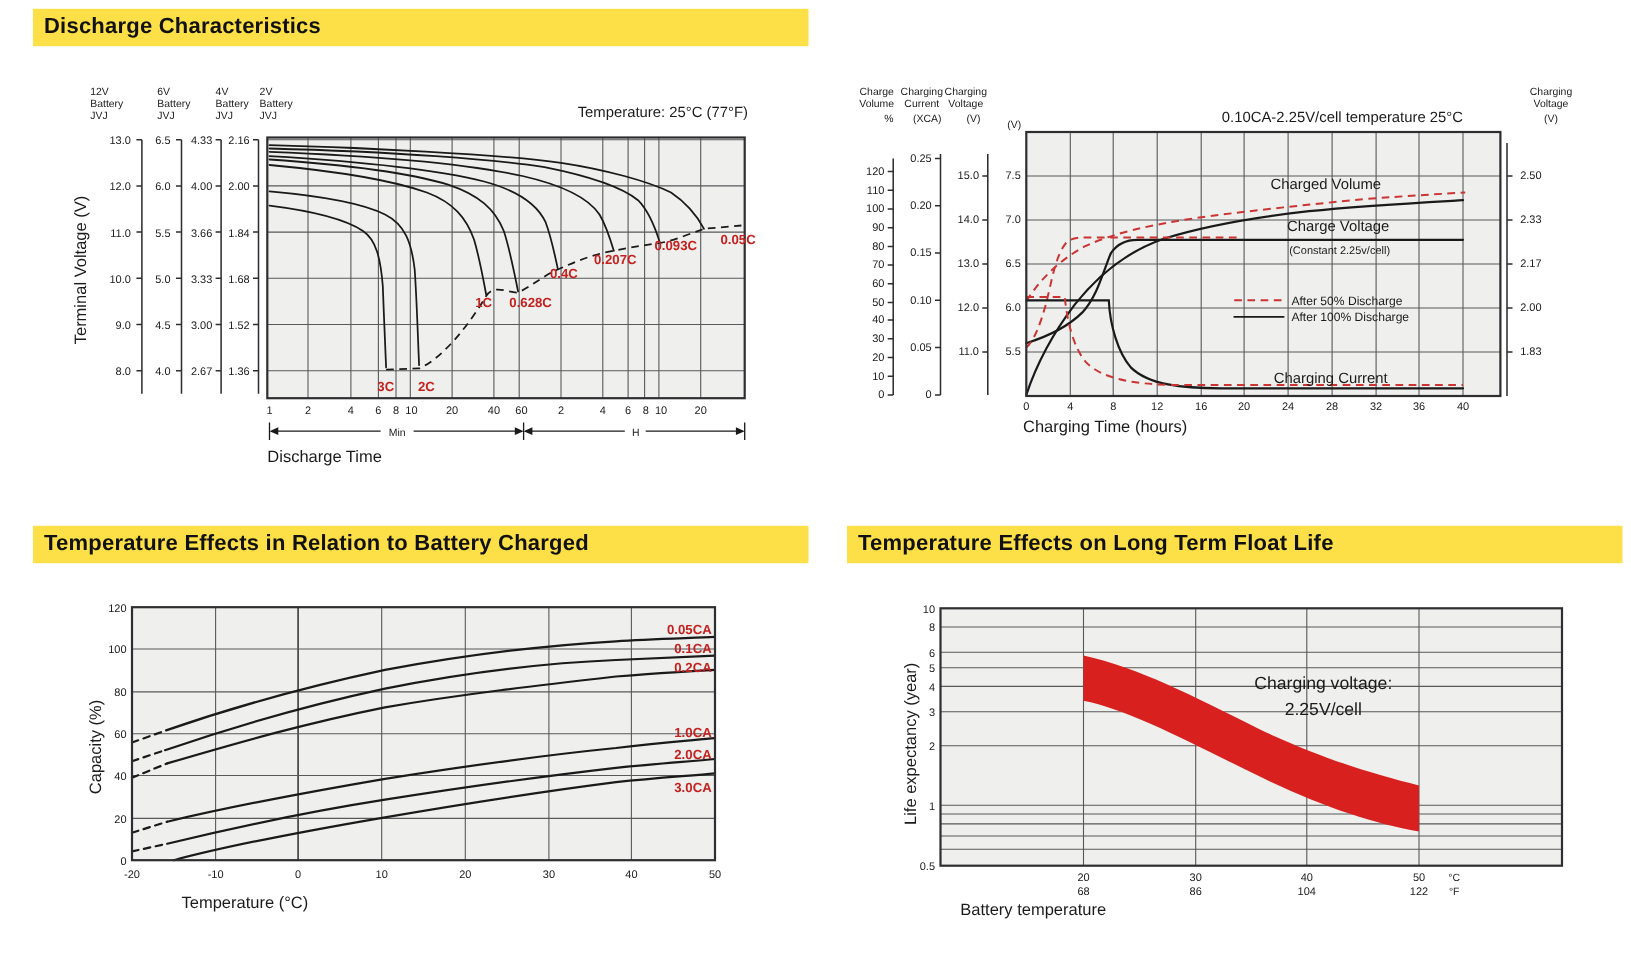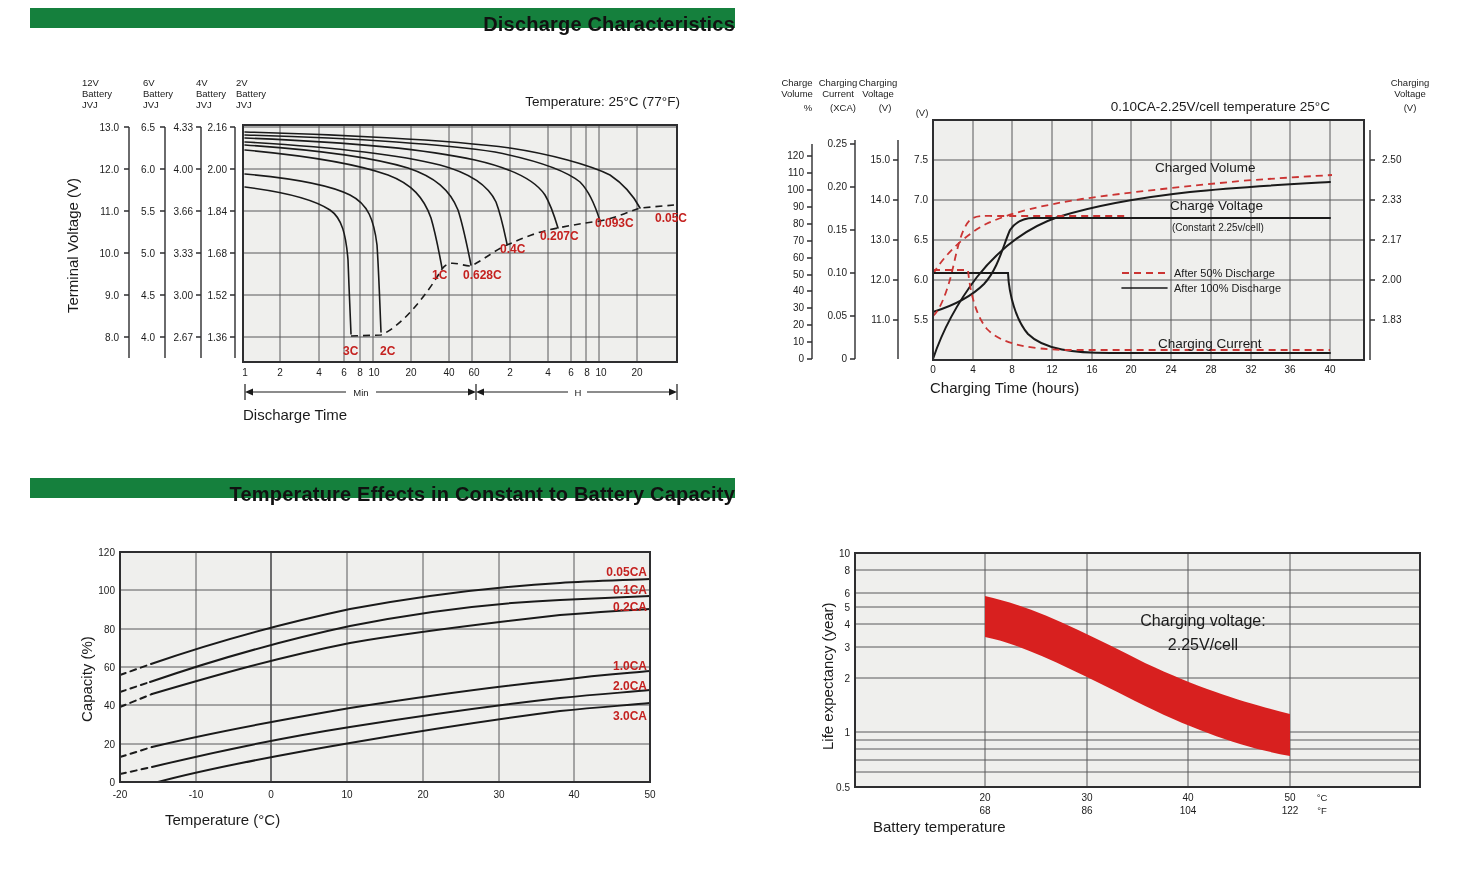--- a/index.html
+++ b/index.html
@@ -1,17 +1,17 @@
 <!DOCTYPE html>
 <html><head>
 <meta charset="utf-8">
 <style>
   html,body{margin:0;padding:0;background:#ffffff;}
   #page{position:relative;width:1483px;height:875px;background:#ffffff;font-family:"Liberation Sans",sans-serif;overflow:hidden;}
-  .hdr{position:absolute;width:705px;height:20px;background:#15803d;text-align:right;}
+  .hdr{position:absolute;width:705px;height:34px;background:#fde047;}
   .hdr span{display:block;padding:5px 0 0 10px;font-size:20px;font-weight:bold;color:#111;letter-spacing:.2px;}
   svg{position:absolute;}
   text{font-family:"Liberation Sans",sans-serif;fill:#1b1b1b;}
   .t9{font-size:9.5px}.t10{font-size:10px}.t11{font-size:11px}.t13{font-size:13.5px}
   .ax{font-size:15px}
   .red{fill:#c4211f;font-weight:bold;font-size:12px}
   .end{text-anchor:end}.mid{text-anchor:middle}
   .grid{stroke:#59595b;stroke-width:1}
   .grid2{stroke:#4a4a4c;stroke-width:1.6}
   .frame{fill:none;stroke:#2e2e30;stroke-width:2}
@@ -25,21 +25,24 @@
 </style>
 </head>
 <body>
 
 <div id="page">
 
   <div class="hdr" style="left:30px;top:8px">
       <span>Discharge Characteristics</span>
     </div>
   <div class="hdr" style="left:30px;top:478px">
-      <span>Temperature Effects in Constant to Battery Capacity</span>
+      <span>Temperature Effects in Relation to Battery Charged</span>
+    </div>
+  <div class="hdr" style="left:770px;top:478px">
+      <span>Temperature Effects on Long Term Float Life</span>
     </div>
 
   <svg style="left:30px;top:70px" width="705" height="365" viewBox="0 0 705 365">
     <rect class="plotbg" x="213" y="55" width="434" height="237"></rect>
     <g class="grid">
       <line x1="250" y1="55" x2="250" y2="292"></line>
         <line x1="289" y1="55" x2="289" y2="292"></line>
         <line x1="314" y1="55" x2="314" y2="292"></line>
         <line x1="330" y1="55" x2="330" y2="292"></line>
         <line x1="343" y1="55" x2="343" y2="292"></line>

